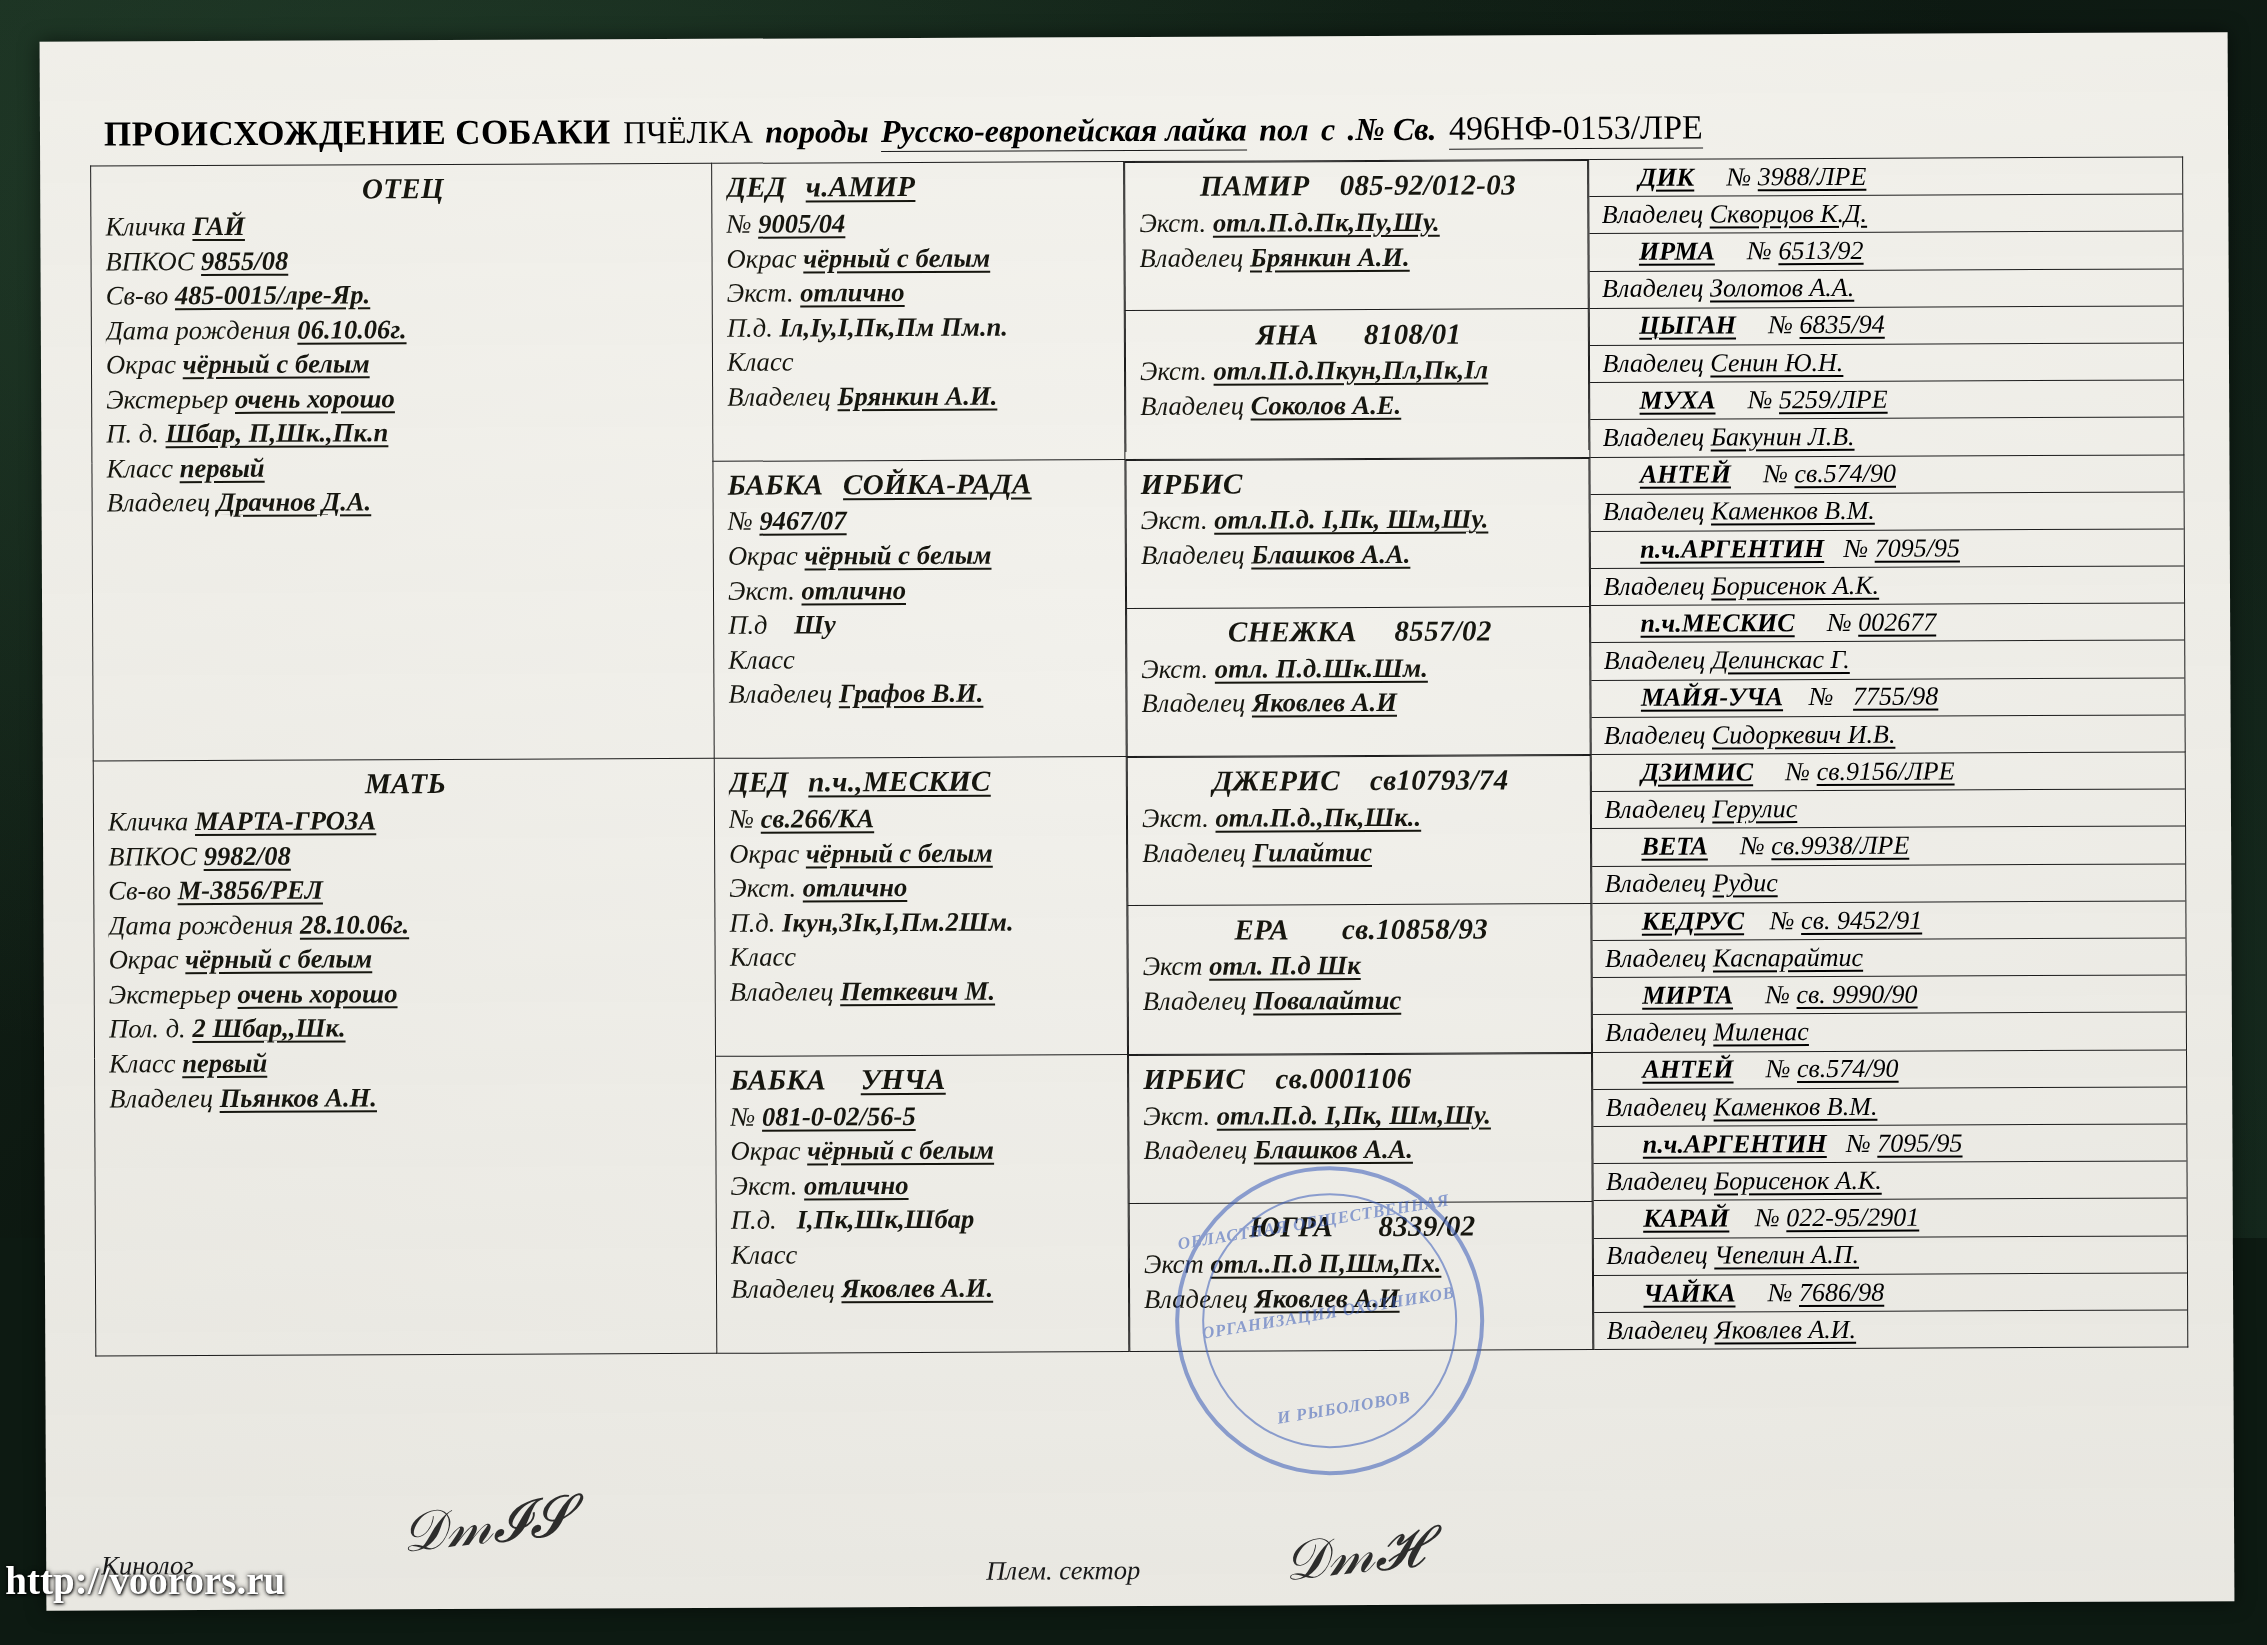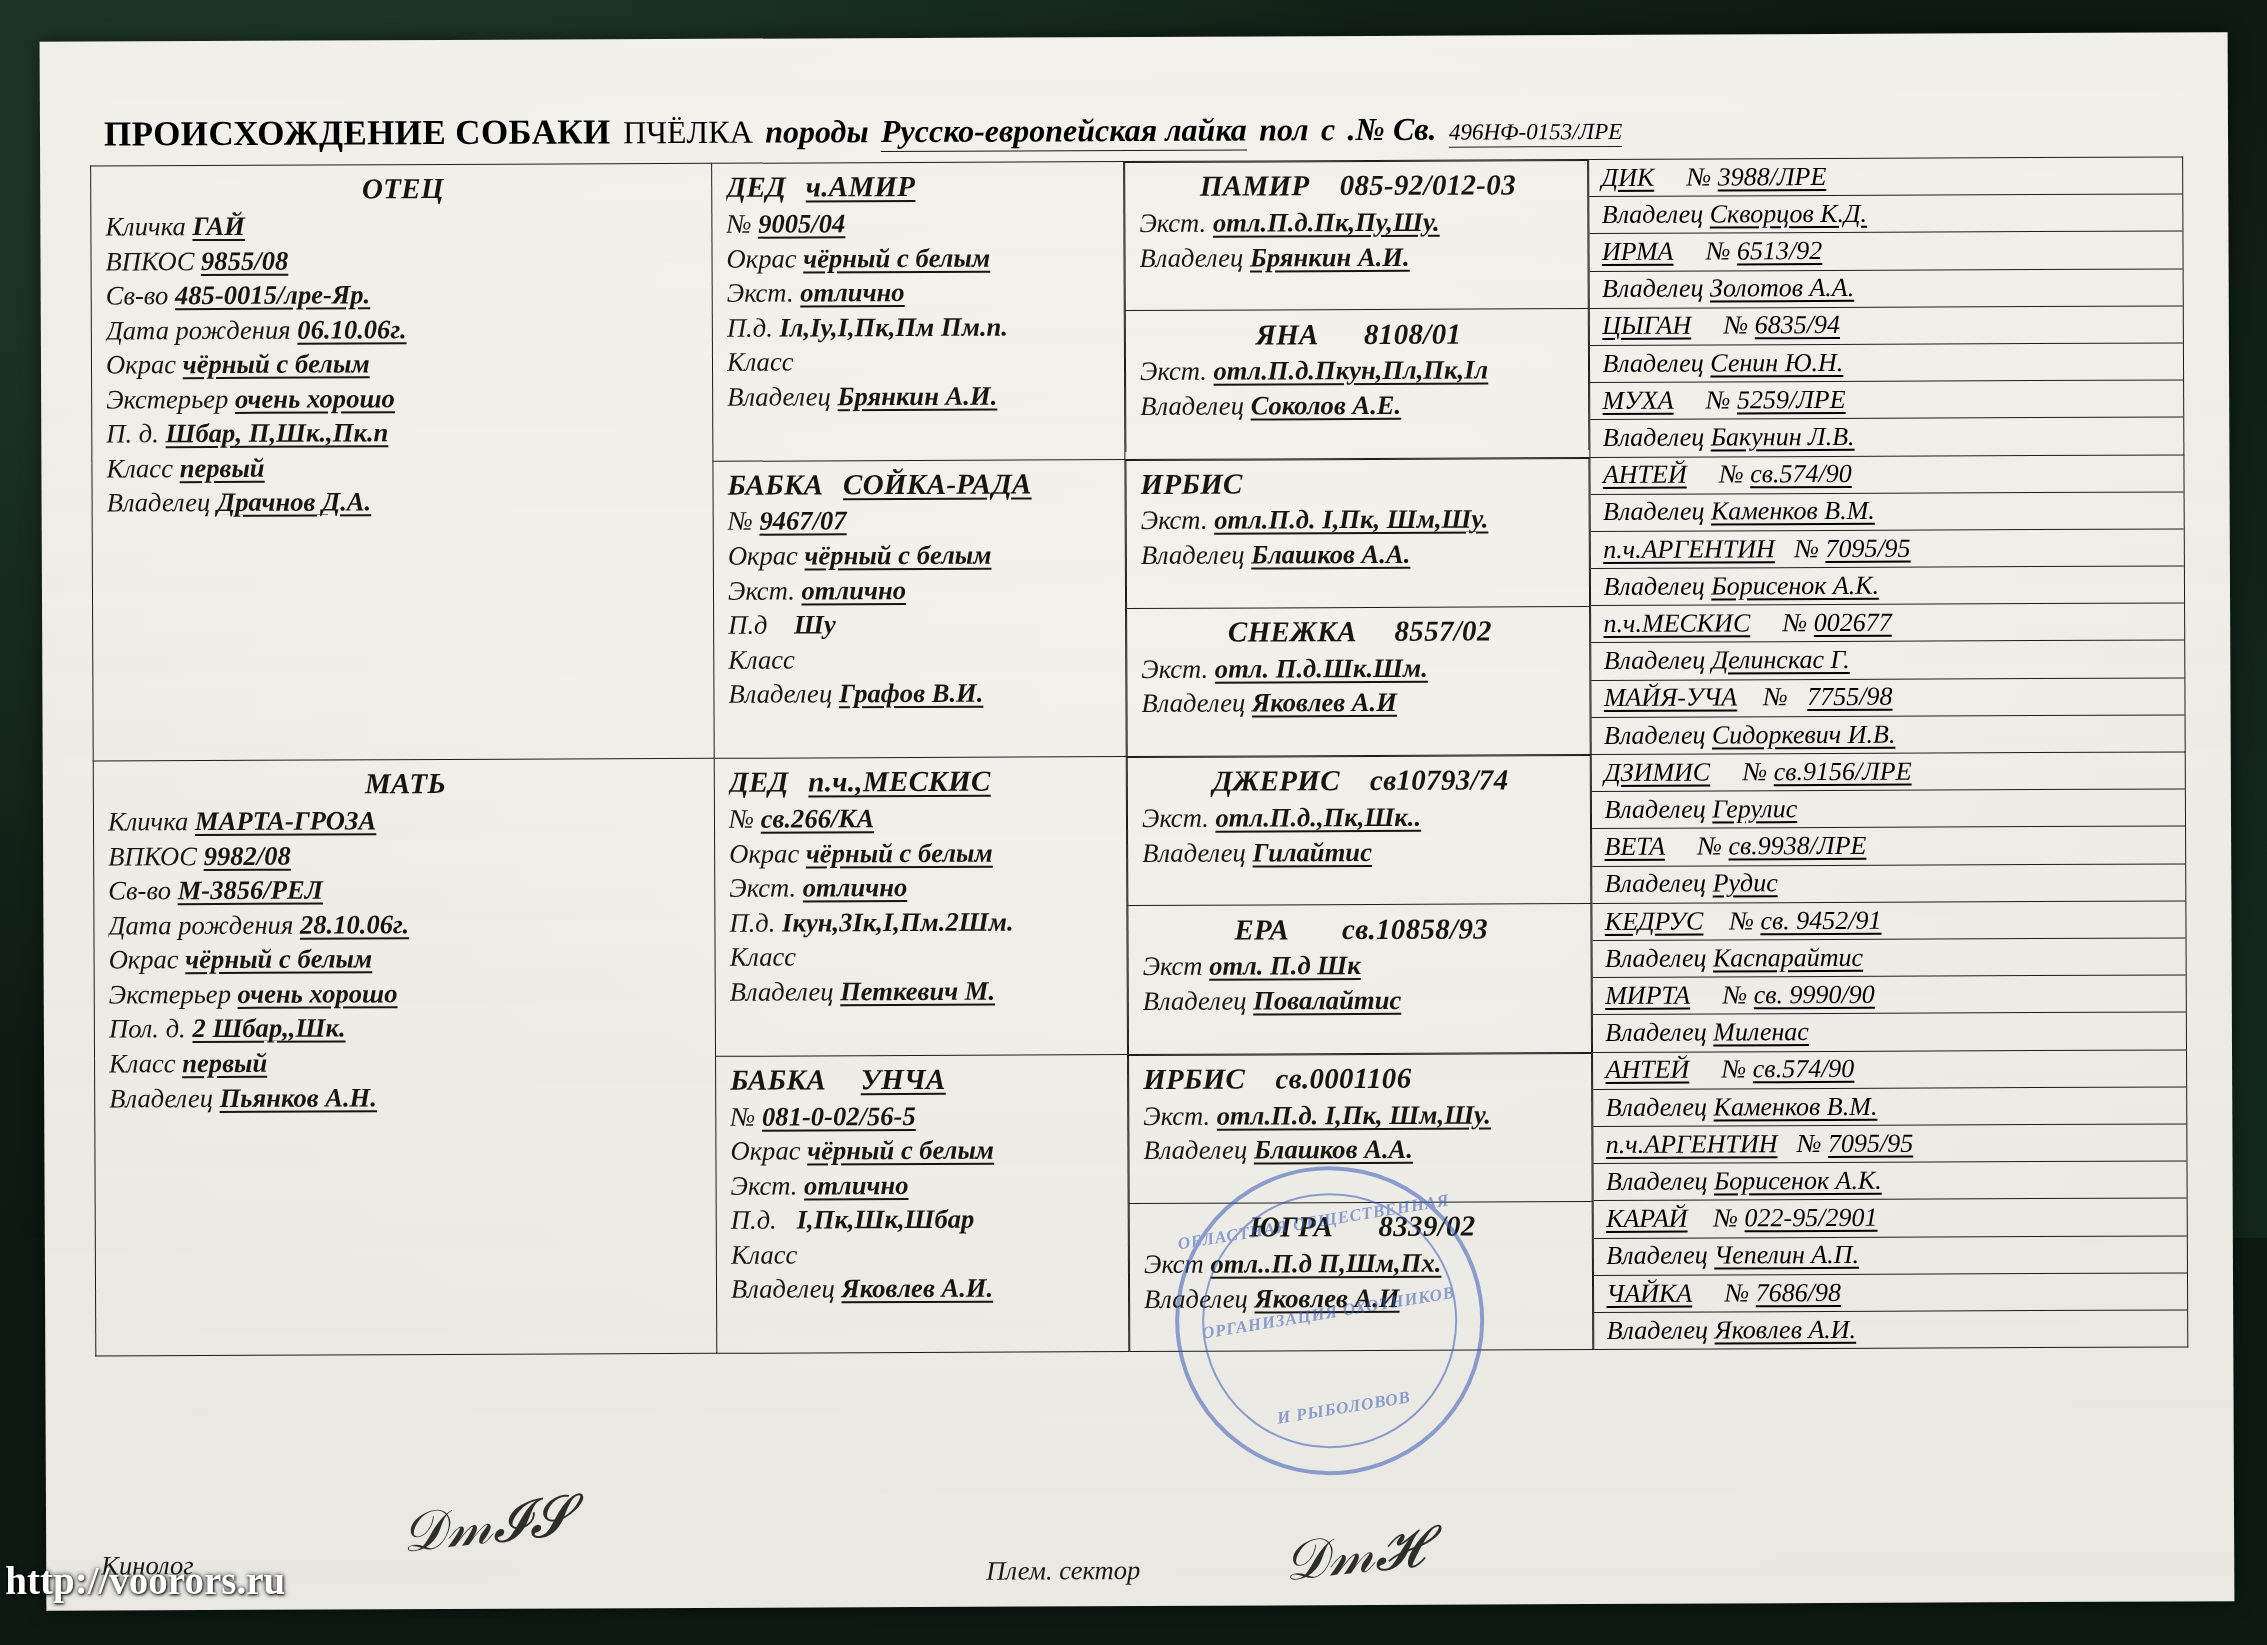--- a/index.html
+++ b/index.html
@@ -68,22 +68,21 @@
   }
   .t-mid {
     font-size: 32px;
   }
   .t-ital {
     font-style: italic;
     font-weight: bold;
     font-size: 32px;
   }
   .t-small {
-    font-style: italic;
-    font-size: 23px;
+    font-size: 34px;
   }
   .ul { border-bottom: 1.8px solid #1b1b1b; padding-bottom: 0.9px; }
 
   
   table.ped {
     position: absolute;
     left: 50px;
     top: 124px;
     width: 2093px;
     border-collapse: collapse;
@@ -126,21 +125,21 @@
   }
   table.right4 td {
     border: 0;
     border-bottom: 1.8px solid #1d1d1d;
     padding: 2.7px 8.9px 3.5px 12.4px;
     font-style: italic;
     font-size: 26px;
     white-space: nowrap;
   }
   table.right4 tr:last-child td { border-bottom: 0; }
-  .nm { font-weight: normal; }
+  .nm { font-weight: bold; margin-left: 37px; }
 
   
   .g3 { width: 100%; border-collapse: collapse; table-layout: fixed; }
   .g3 td { border: 0; border-bottom: 1.8px solid #1d1d1d; padding: 0; }
   .g3 tr:last-child td { border-bottom: 0; }
 
   
   #stamp {
     position: absolute;
     left: 1130px;

